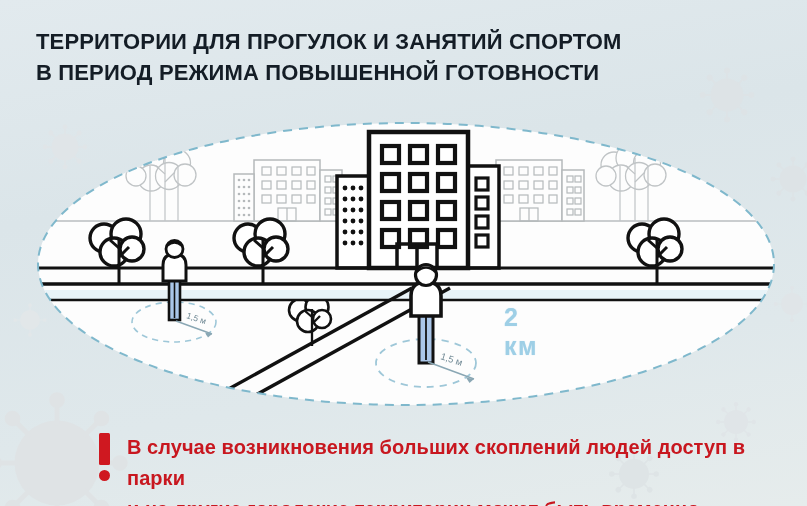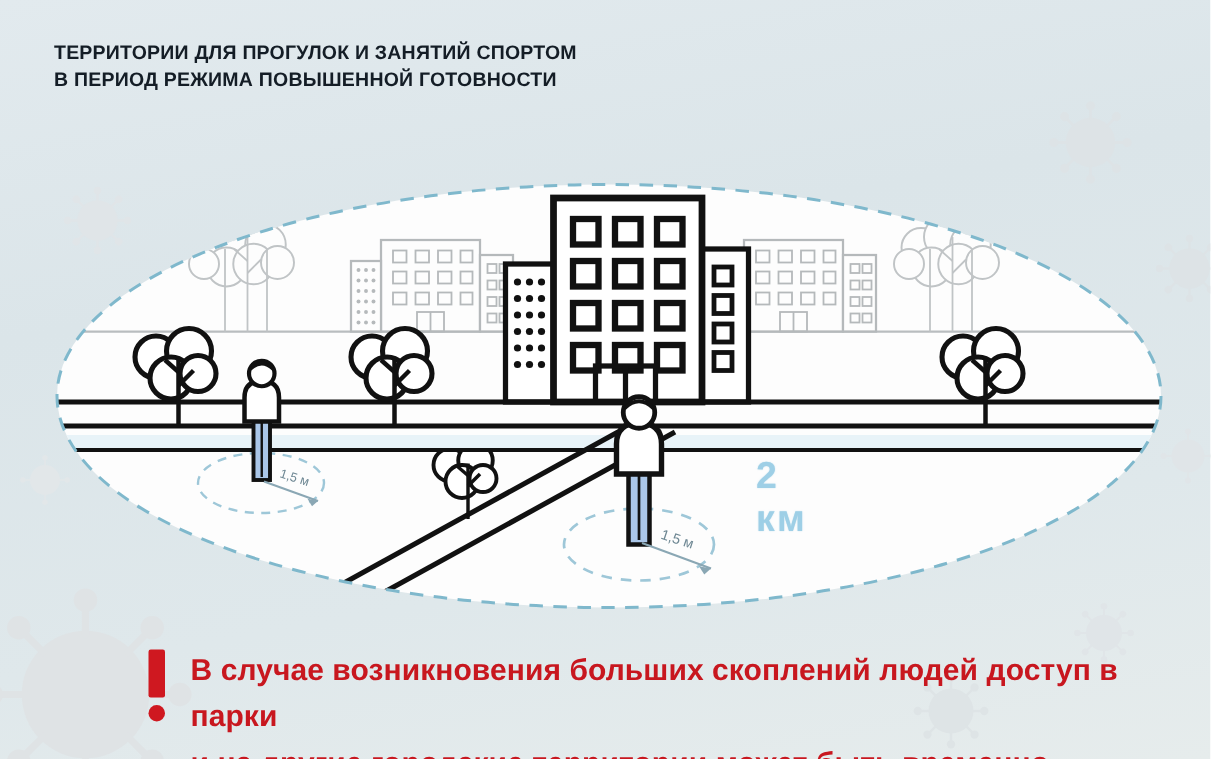--- a/index.html
+++ b/index.html
@@ -24,21 +24,21 @@
   }
   .virus { position: absolute; }
 
   
   .headline {
     position: absolute;
     left: 36px;
     top: 26px;
     width: 640px;
     color: #141d26;
-    font-size: 13px;
+    font-size: 22px;
     font-weight: bold;
     line-height: 1.42;
     letter-spacing: 0.15px;
     white-space: pre-line;
   }
 
   
   .scene-wrap {
     position: absolute;
     left: 26px;

